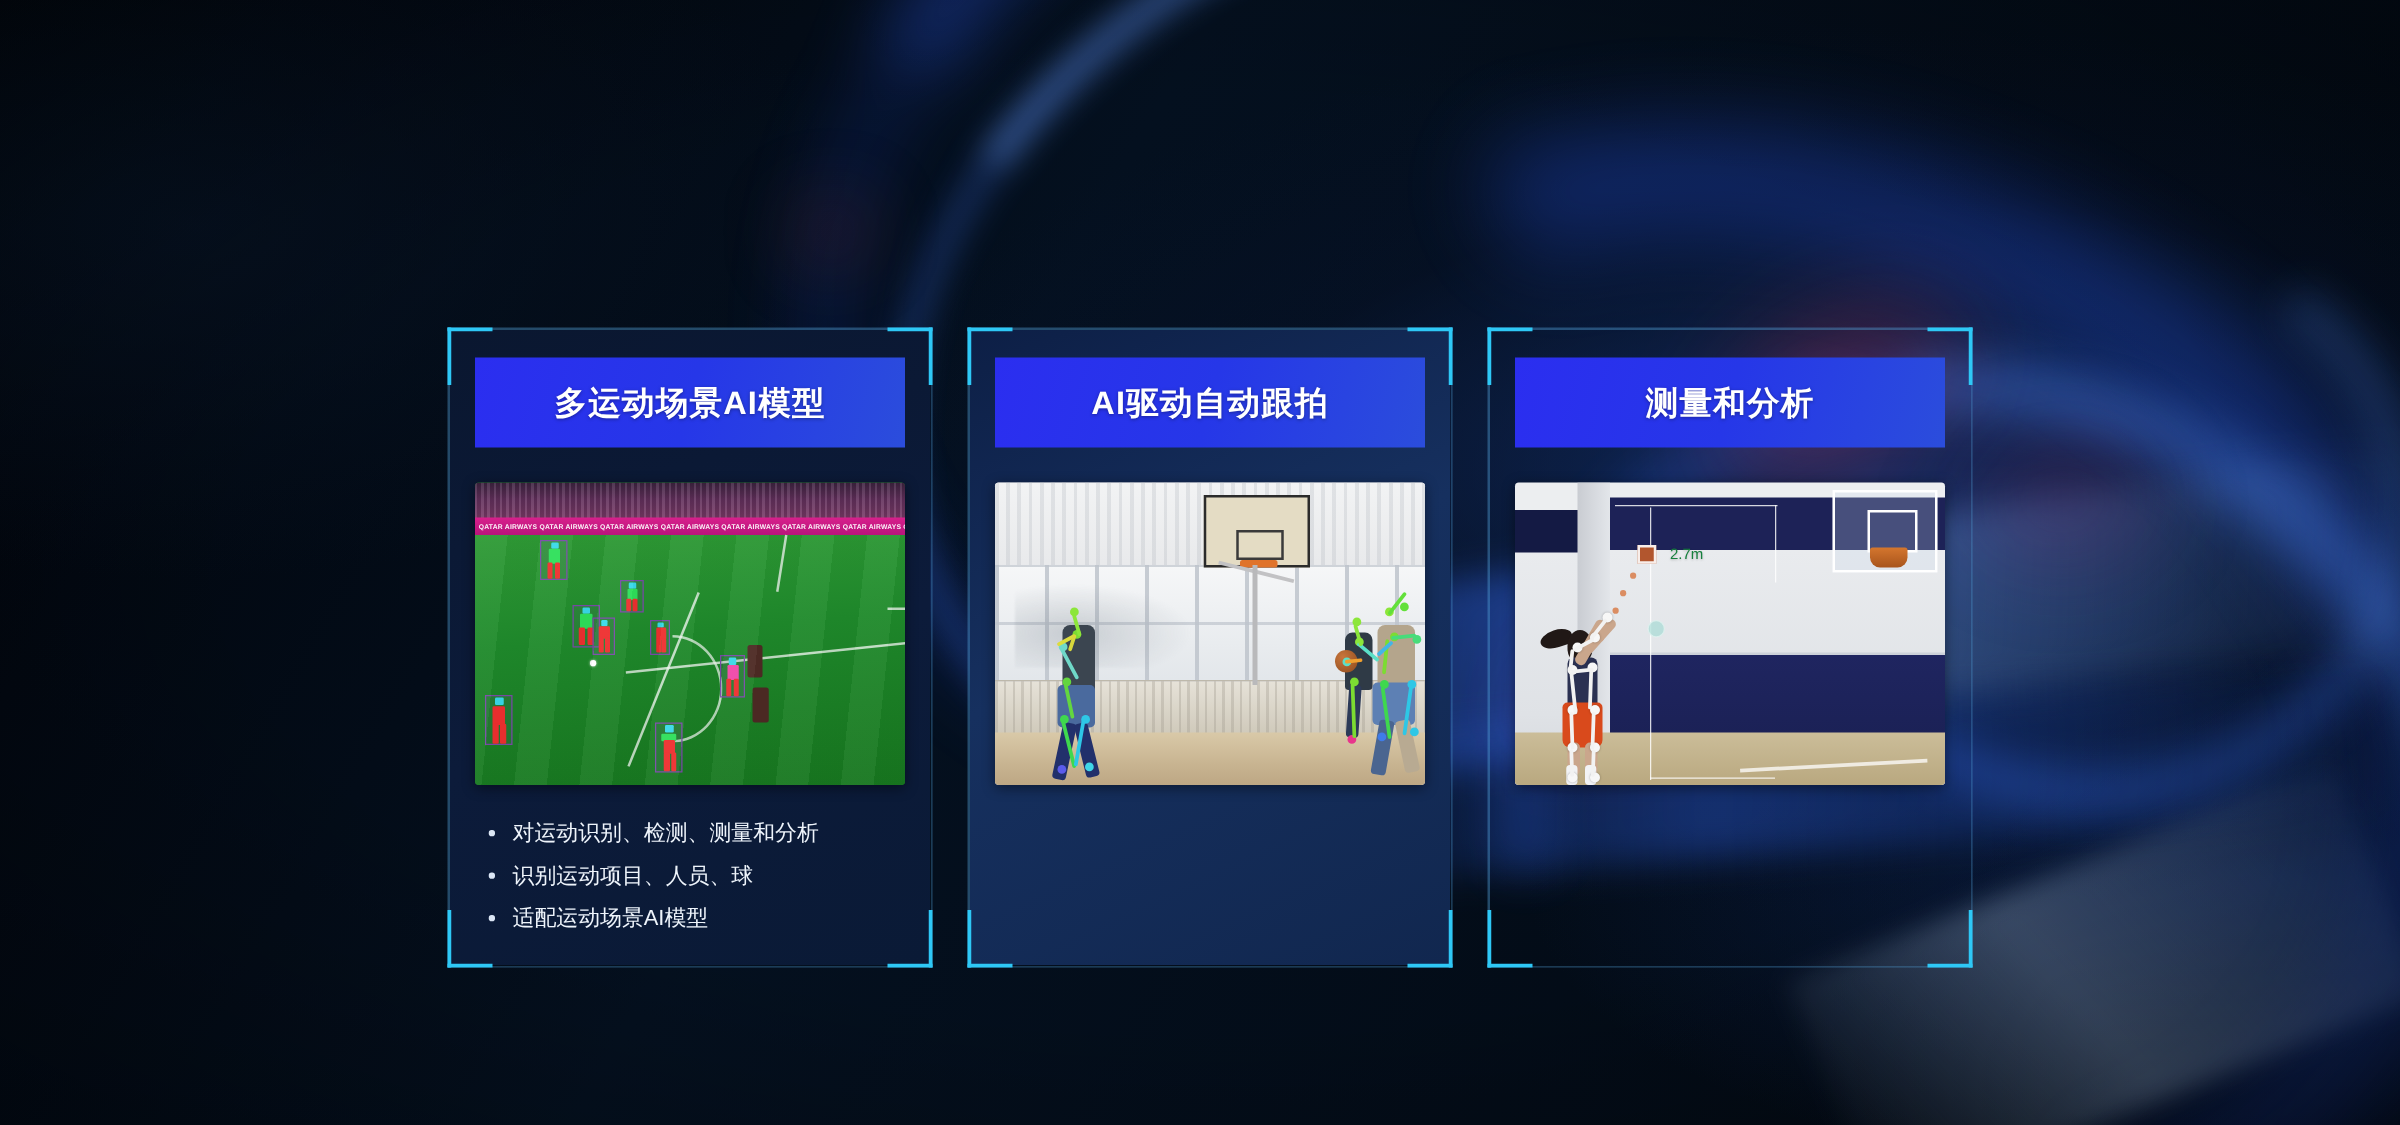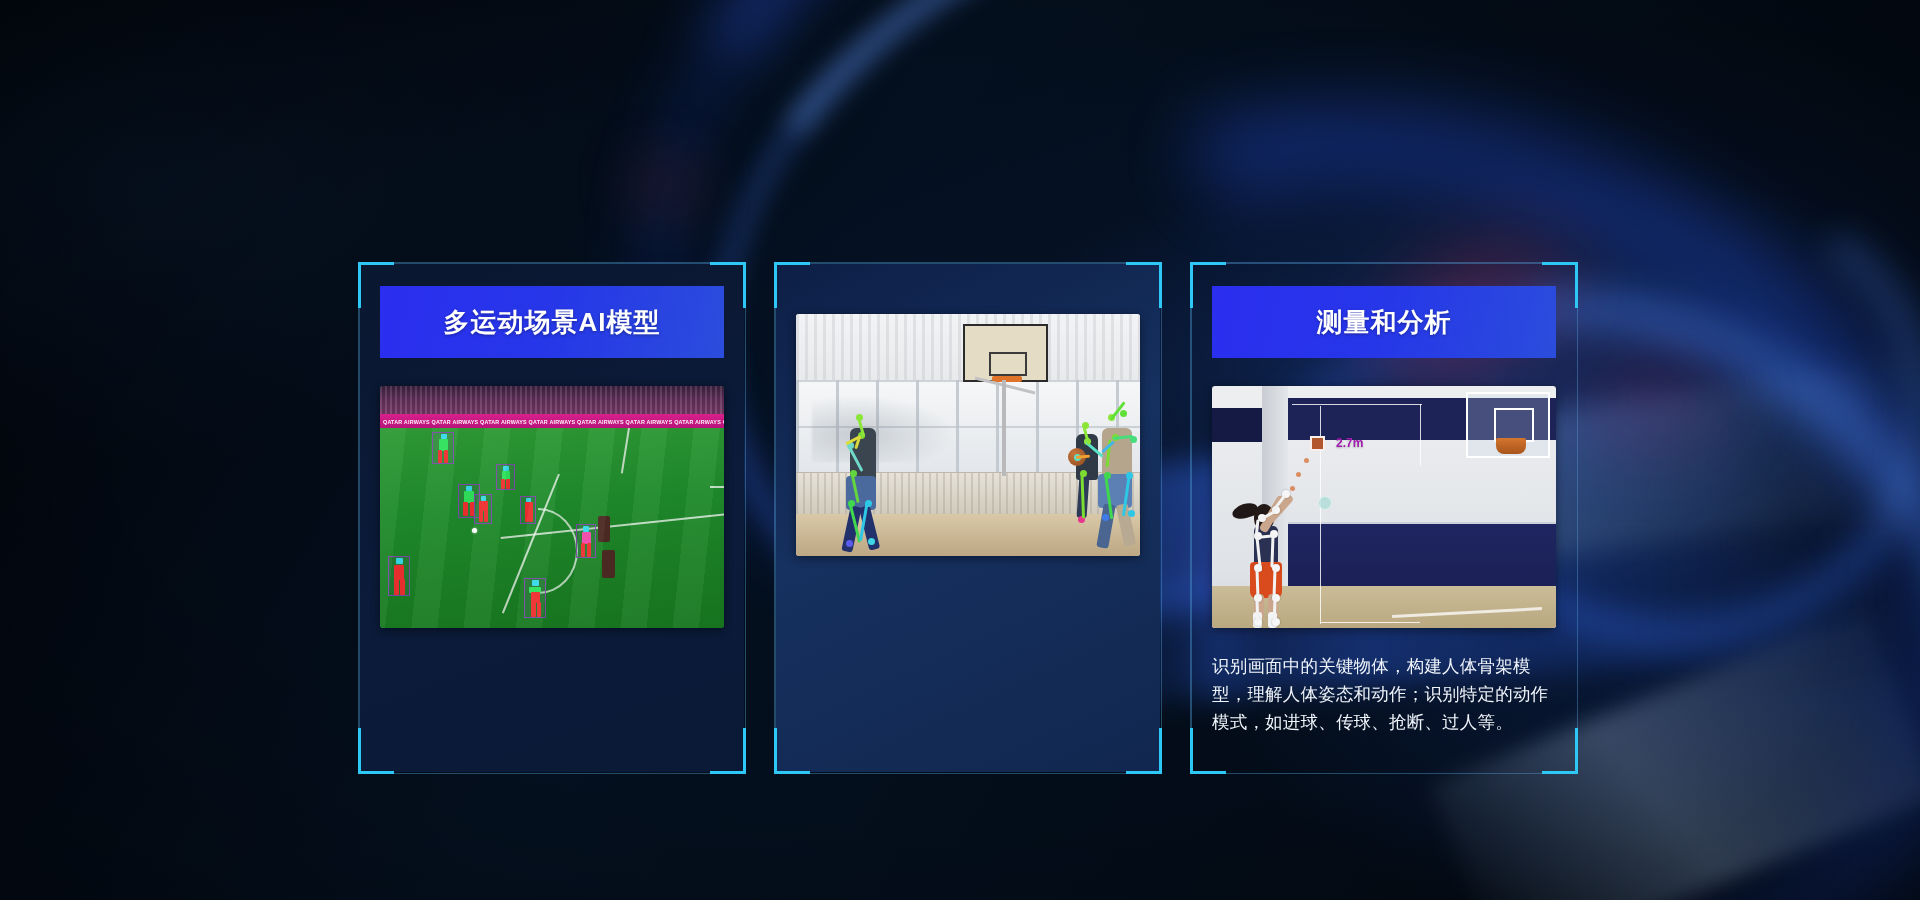--- a/index.html
+++ b/index.html
@@ -239,21 +239,21 @@
   .m-court .bb-in { position:absolute; right:22px; top:22px; width:40px; height:34px; border:2px solid #fff; }
   .m-court .hoop { position:absolute; right:30px; top:52px; width:30px; height:16px; background:linear-gradient(180deg,#d4762e,#a8541c); border-radius:2px 2px 8px 8px; }
   .m-court .track {
     position:absolute; border:1.5px solid rgba(255,255,255,.82);
   }
   .m-court .marker {
     position:absolute; width:15px; height:15px;
     border:2px solid rgba(255,255,255,.9); background:#b2562e;
   }
   .m-court .dlabel {
-    position:absolute; color:#a21caf; font-size:12px; font-weight:700;
+    position:absolute; color:#15803d; font-size:12px; font-weight:400;
     text-shadow:0 1px 2px rgba(0,0,0,.25);
   }
   .m-court .traj i {
     position:absolute; display:block; width:5px; height:5px; border-radius:50%;
     background:rgba(216,124,74,.85);
   }
   .m-court .ghostball {
     position:absolute; width:14px; height:14px; border-radius:50%;
     background:rgba(150,215,205,.55); border:1px solid rgba(255,255,255,.5);
   }
@@ -380,36 +380,44 @@
               <i style="left:6px;top:13px;width:9px;height:11px;background:#ee2f2f;"></i>
               <i style="left:6px;top:23px;width:5px;height:15px;background:#ee2f2f;"></i>
               <i style="left:12px;top:23px;width:4px;height:15px;background:#ee2f2f;"></i>
             </div>
           </div>
           <div class="dark" style="left:218px;top:88px;width:12px;height:26px;"></div>
           <div class="dark" style="left:222px;top:122px;width:13px;height:28px;"></div>
         </div>
       </div>
 
+      <div class="card-body">
+        <ul class="bullets">
+          <li>对运动识别、检测、测量和分析</li>
+          <li>识别运动项目、人员、球</li>
+          <li>适配运动场景AI模型</li>
+        </ul>
+      </div>
     </div>
   </div>
 
   <div class="card c2">
     <div class="card-bg"></div>
     <div class="frame">
       <div class="edge e-top"></div>
       <div class="edge e-bottom"></div>
       <div class="edge e-left"></div>
       <div class="edge e-right"></div>
       <div class="br br-tl"></div>
       <div class="br br-tr"></div>
       <div class="br br-bl"></div>
       <div class="br br-br"></div>
     </div>
     <div class="card-inner">
+      <div class="card-title">AI驱动自动跟拍</div>
 
       <div class="card-media m-gym">
         <div class="wall-top"></div>
         <div class="windows"></div>
         <div class="trees"></div>
         <div class="radiator"></div>
         <div class="floor"></div>
         <div class="board">
           <div class="board-in"></div>
         </div>
@@ -552,19 +560,16 @@
             <div class="bone" style="left:41px;top:44px;width:32px;transform:rotate(92deg);"></div>
             <div class="bone" style="left:25px;top:78px;width:30px;transform:rotate(88deg);"></div>
             <div class="bone" style="left:43px;top:78px;width:30px;transform:rotate(92deg);"></div>
             <div class="bone" style="left:25px;top:108px;width:22px;transform:rotate(88deg);"></div>
             <div class="bone" style="left:43px;top:108px;width:22px;transform:rotate(92deg);"></div>
             <div class="bone" style="left:25px;top:46px;width:18px;transform:rotate(-6deg);"></div>
           </div>
         </div>
       </div>
 
-      <div class="card-body">
-        <p class="para">识别画面中的关键物体，构建人体骨架模型，理解人体姿态和动作；识别特定的动作模式，如进球、传球、抢断、过人等。</p>
-      </div>
     </div>
   </div>
 
 </div>
 
 </body></html>

